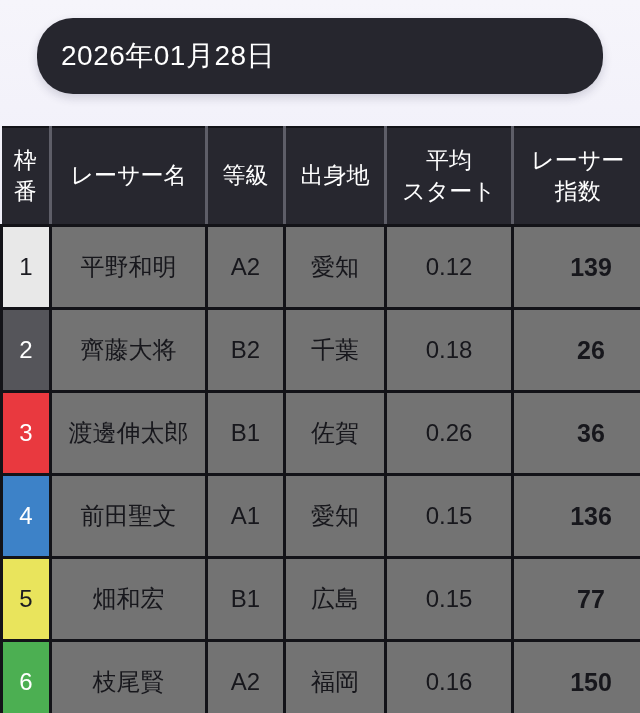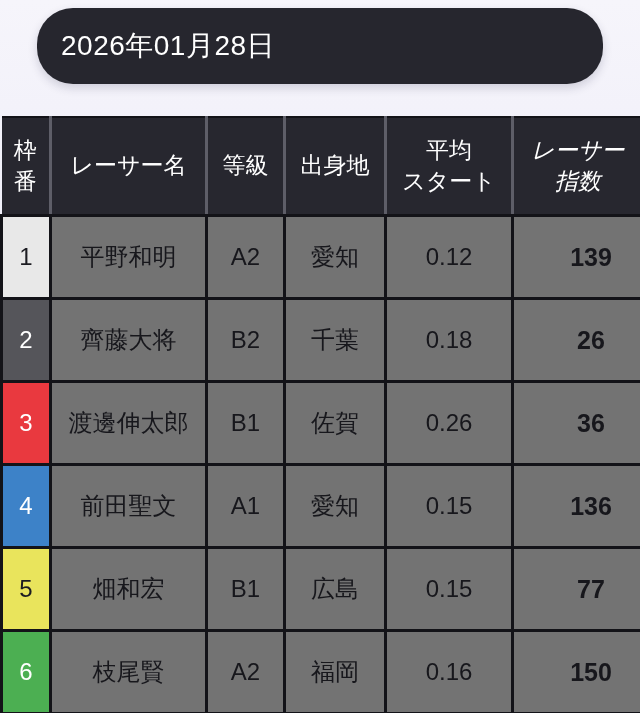--- a/index.html
+++ b/index.html
@@ -9,21 +9,21 @@
     overflow: hidden;
     background: linear-gradient(180deg, #f6f5fb 0%, #edecf8 45%, #d9d9f2 100%);
     font-family: "Liberation Sans", "DejaVu Sans", sans-serif;
     -webkit-font-smoothing: antialiased;
   }
 
   
   .title-pill {
     width: 566px;
     height: 76px;
-    margin: 8px auto 0 auto;
+    margin: 18px auto 0 auto;
     background: #26262e;
     border-radius: 36px;
     display: flex;
     align-items: center;
     padding-left: 24px;
     box-sizing: border-box;
     box-shadow: 0 4px 10px rgba(40, 40, 70, 0.18);
   }
   .title-pill .date {
     color: #ffffff;
@@ -53,21 +53,21 @@
     font-size: 23px;
     font-weight: 500;
     text-align: center;
     vertical-align: middle;
     padding: 0;
     border-right: 3px solid #5e5e68;
     border-bottom: 3px solid #131318;
     border-top: 2px solid #131318;
     line-height: 1.35;
   }
-  .race-table thead th:last-child { border-right: none; font-style: italic; }
+  .race-table thead th:last-child { border-right: none; }
   .race-table thead th .line { display: block; }
 
   .race-table tbody td {
     background: #737373;
     height: 80px;
     text-align: center;
     vertical-align: middle;
     font-size: 24px;
     color: #17171c;
     border: 3px solid #131318;

